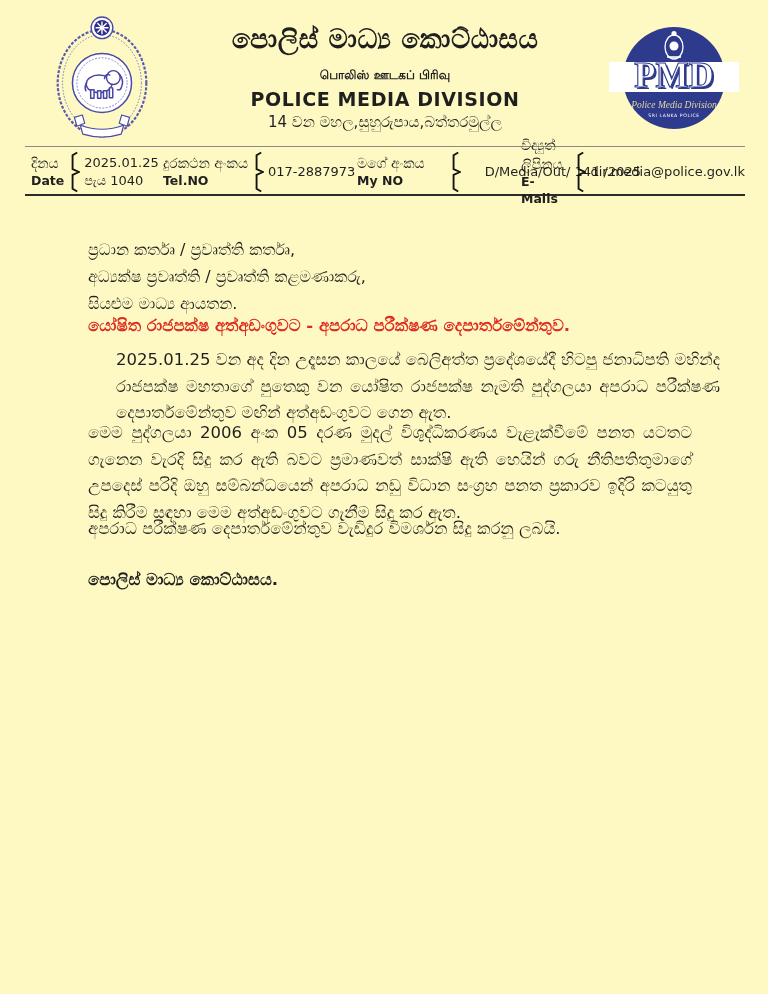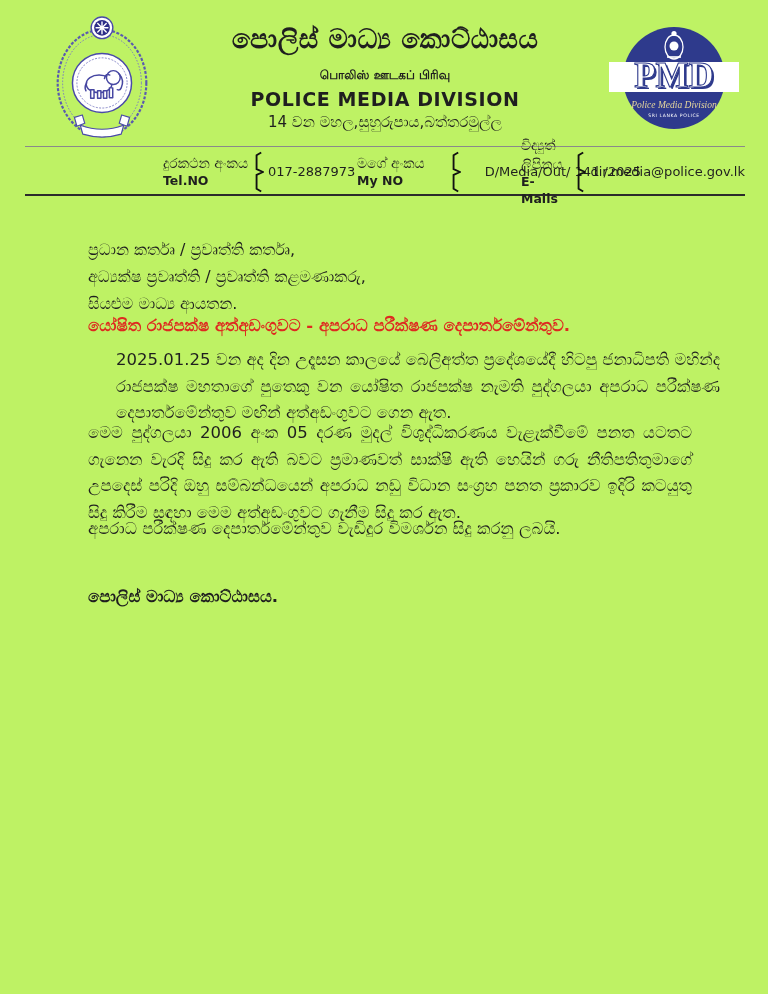--- a/index.html
+++ b/index.html
@@ -1,19 +1,19 @@
 <!DOCTYPE html>
 <html><head>
 <meta charset="utf-8">
 <style>
   * { margin:0; padding:0; box-sizing:border-box; }
   html,body { background:#f0f0f0; }
   .page {
     position:relative; width:768px; height:994px; margin:0 auto;
-    background:#bef264; overflow:hidden;
+    background:#fef9c3; overflow:hidden;
     font-family:"DejaVu Sans", sans-serif; color:#1f1f1f;
   }
   
   .crest { position:absolute; left:52px; top:14px; width:100px; height:130px; }
   .header-center {
     position:absolute; left:160px; top:22px; width:450px; text-align:center;
   }
   .title-si { font-size:27px; font-weight:bold; letter-spacing:0.5px; line-height:1.25; }
   .title-ta { font-size:12px; font-weight:700; margin-top:12px; }
   .title-en { font-size:19px; font-weight:bold; letter-spacing:0.6px; margin-top:5px; }
@@ -30,21 +30,21 @@
   .lab-en { font-size:12.5px; font-weight:600; }
   .bracket { width:13px; height:44px; margin:0 4px 0 3px; flex:0 0 auto; }
   .seg-value { font-size:13px; line-height:1.4; white-space:nowrap; }
   .seg1 { left:6px; }  .seg2 { left:138px; } .seg3 { left:332px;gap:20px; } .seg4 { left:496px; }
   
   .body-block { position:absolute; left:88px; width:604px; }
   .addressee { top:236px; font-size:16px; line-height:27px; }
   .headline  { top:316px; font-size:16.5px; font-weight:bold; color:#de2a20; }
   .para { text-align:justify; font-size:16.5px; line-height:26.5px; }
   .p1 { top:347px;margin-left:28px; } .p2 { top:420px; } .p3 { top:516px; }
-  .signature { top:570px; font-size:16.5px; font-weight:bold;margin-top:17px; }
+  .signature { top:570px; font-size:16.5px; font-weight:bold; }
 </style>
 </head>
 <body>
 
 <div class="page">
 
   <div class="crest">
     <svg viewBox="0 0 100 132" width="100" height="130" aria-hidden="true">
       <ellipse cx="50" cy="70" rx="45" ry="54" fill="none" stroke="#5a5ab0" stroke-width="2.2" stroke-dasharray="3,1.6"></ellipse>
       <ellipse cx="50" cy="70" rx="40" ry="49" fill="none" stroke="#7a7ac2" stroke-width="1" stroke-dasharray="1.6,1.6"></ellipse>
@@ -100,20 +100,33 @@
       <text x="66" y="86" text-anchor="middle" font-family="Liberation Serif, DejaVu Serif, serif" font-size="9.5" font-style="italic" fill="#e6d79c">Police Media Division</text>
       <text x="66" y="95" text-anchor="middle" font-family="DejaVu Sans, sans-serif" font-size="4.6" letter-spacing="0.6" fill="#ffffff">SRI LANKA POLICE</text>
     </svg>
   </div>
 
   <div class="rule-light"></div>
   <div class="rule-dark"></div>
 
   <div class="infobar">
 
+    <div class="seg seg1">
+      <div class="seg-labels">
+        <span class="lab-si">දිනය</span>
+        <span class="lab-en">Date</span>
+      </div>
+      <svg class="bracket" viewBox="0 0 14 46">
+          <path d="M11,2 L6,5 L6,20 L13,23 L6,26 L6,41 L11,44" fill="none" stroke="#111" stroke-width="2" stroke-linejoin="miter"></path>
+        </svg>
+      <div class="seg-value">
+        <div>2025.01.25</div>
+        <div>පැය 1040</div>
+      </div>
+    </div>
 
     <div class="seg seg2">
       <div class="seg-labels">
         <span class="lab-si">දුරකථන අංකය</span>
         <span class="lab-en">Tel.NO</span>
       </div>
       <svg class="bracket" viewBox="0 0 14 46">
           <path d="M11,2 L6,5 L6,20 L13,23 L6,26 L6,41 L11,44" fill="none" stroke="#111" stroke-width="2"></path>
         </svg>
       <div class="seg-value">017-2887973</div>

